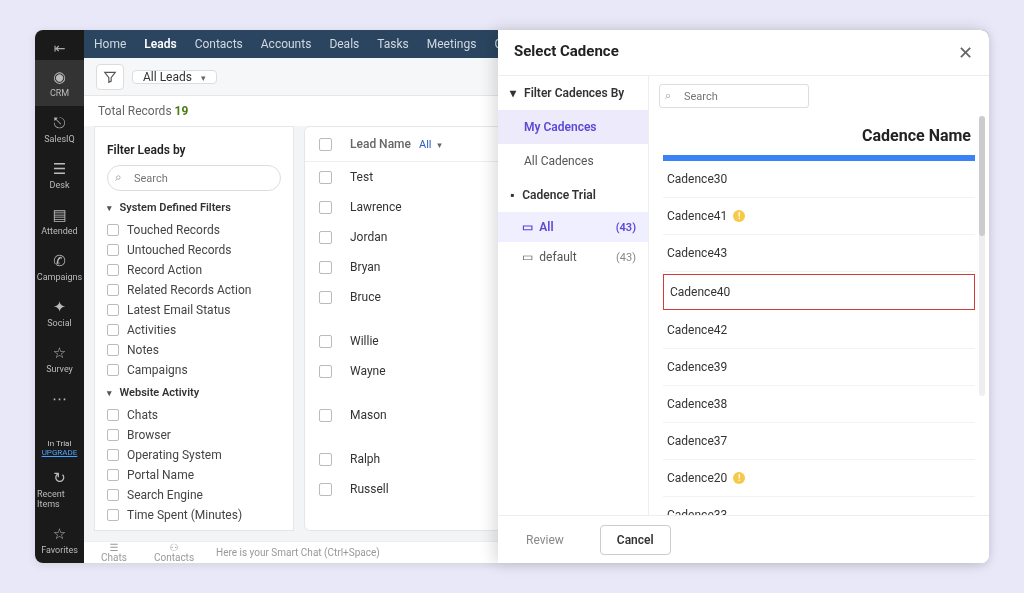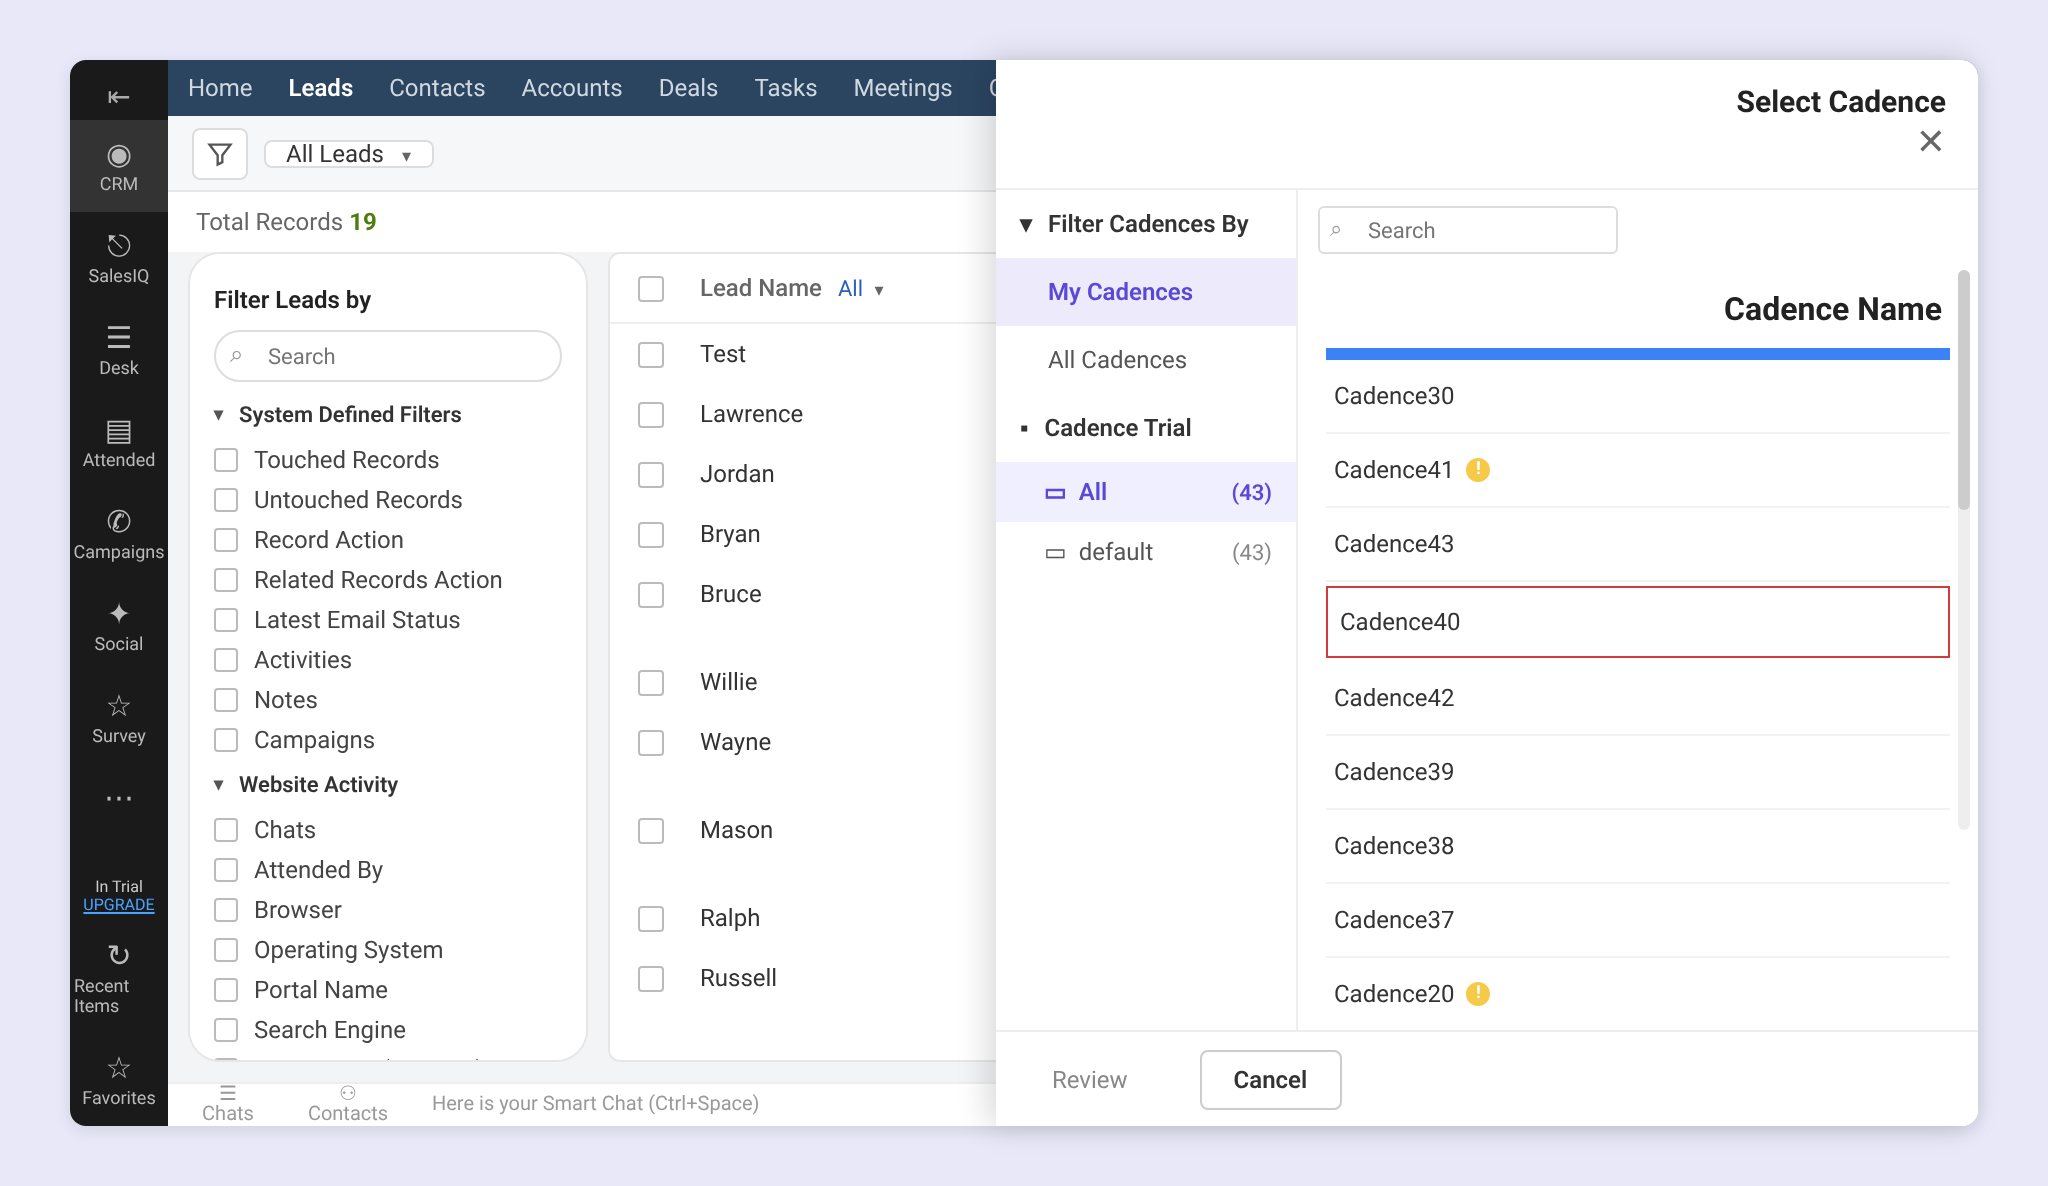--- a/index.html
+++ b/index.html
@@ -24,21 +24,21 @@
 
 .toolbar { height: 38px; background: #f6f7f9; border-bottom: 1px solid #e6e6e6; display: flex; align-items: center; padding: 0 12px; gap: 8px; }
 .toolbar .filter-btn { width: 28px; height: 26px; border: 1px solid #ddd; border-radius: 4px; background: #fff; display: flex; align-items: center; justify-content: center; font-size: 12px; color: #555; }
 .toolbar .dropdown { height: 14px; border: 1px solid #ddd; border-radius: 4px; background: #fff; padding: 0 10px; display: flex; align-items: center; font-size: 12px; color: #333; gap: 6px; }
 
 .content { flex: 1; background: #f3f4f6; display: flex; padding: 0; gap: 10px; overflow: hidden; }
 .totals-bar { padding: 8px 14px; font-size: 12px; color: #666; }
 .totals-bar b { color: #4d7c0f; }
 
 
-.filter-panel { width: 200px; background: #fff; border: 1px solid #e6e6e6; border-radius: 16px; margin: 0 0 10px 10px; padding: 10px 12px; overflow-y: auto; font-size: 12px; color: #333; }
+.filter-panel { width: 200px; background: #fff; border: 1px solid #e6e6e6; border-radius: 0; margin: 0 0 10px 10px; padding: 10px 12px; overflow-y: auto; font-size: 12px; color: #333; }
 .filter-panel .sec-title { font-weight: 600; margin: 6px 0 8px; font-size: 12px; color: #222; }
 .filter-panel .search-wrap { position: relative; margin-bottom: 10px; }
 .filter-panel .search-wrap input { width: 100%; height: 26px; border: 1px solid #ddd; border-radius: 13px; padding: 0 10px 0 26px; font-size: 11px; color: #555; }
 .filter-panel .search-wrap .sicon { position: absolute; left: 8px; top: 5px; font-size: 12px; color: #999; }
 .filter-panel .group-h { font-weight: 600; font-size: 11px; color: #333; margin: 6px 0; display: flex; align-items: center; gap: 4px; }
 .filter-panel .check-row { display: flex; align-items: center; gap: 8px; padding: 3px 0; font-size: 12px; color: #444; }
 .filter-panel .check-row .cb { width: 12px; height: 12px; border: 1px solid #bbb; border-radius: 2px; flex-shrink: 0; }
 
 
 .table-panel { flex: 1; background: #fff; border: 1px solid #e6e6e6; border-radius: 6px; margin: 0 10px 10px 0; overflow: hidden; }
@@ -51,21 +51,21 @@
 .table-panel .trow .rcb { width: 13px; height: 13px; border: 1px solid #bbb; border-radius: 2px; margin-right: 18px; }
 
 
 .chat-bar { height: 22px; background: #fff; border-top: 1px solid #eee; display: flex; align-items: center; font-size: 10px; color: #999; }
 .chat-bar .cb-item { width: 60px; display: flex; flex-direction: column; align-items: center; padding: 2px 0; line-height: 1; }
 .chat-bar .cb-item .cico { font-size: 10px; }
 .chat-bar .cb-msg { flex: 1; padding-left: 12px; }
 
 
 .modal { position: absolute; top: 30px; left: 498px; right: 35px; bottom: 30px; background: #fff; box-shadow: -4px 0 16px rgba(0,0,0,0.15); display: flex; flex-direction: column; border-radius: 0 8px 8px 0; }
-.modal-header { display: flex; align-items: flex-end; justify-content: space-between; padding: 12px 16px; flex-direction: column; }
+.modal-header { display: flex; align-items: flex-start; justify-content: space-between; padding: 12px 16px; }
 .modal-header h2 { font-size: 15px; font-weight: 700; color: #222; }
 .modal-header .close { font-size: 18px; color: #666; cursor: pointer; }
 .modal-body { flex: 1; display: flex; overflow: hidden; }
 .modal-left { width: 150px; border-top: 1px solid #eee; font-size: 12px; }
 .modal-left .frow { display: flex; align-items: center; gap: 8px; padding: 10px 12px; color: #555; }
 .modal-left .frow.ftitle { font-weight: 600; color: #333; }
 .modal-left .frow.sel { background: #edeafc; color: #5a48d6; font-weight: 600; }
 .modal-left .frow.folder { justify-content: space-between; padding: 8px 12px 8px 24px; }
 .modal-left .frow.folder.sel2 { background: #f0efff; color: #5a48d6; font-weight: 600; }
 .modal-left .count { color: #888; font-size: 11px; }
@@ -213,24 +213,20 @@
             </div>
           </div>
         <div class="group-h chev-d">Website Activity</div>
         <div id="group2-items">
             <div class="check-row">
               <div class="cb"></div>
               <span>Chats</span>
             </div>
             <div class="check-row">
               <div class="cb"></div>
-              <span>Attended By</span>
-            </div>
-            <div class="check-row">
-              <div class="cb"></div>
               <span>Browser</span>
             </div>
             <div class="check-row">
               <div class="cb"></div>
               <span>Operating System</span>
             </div>
             <div class="check-row">
               <div class="cb"></div>
               <span>Portal Name</span>
             </div>

